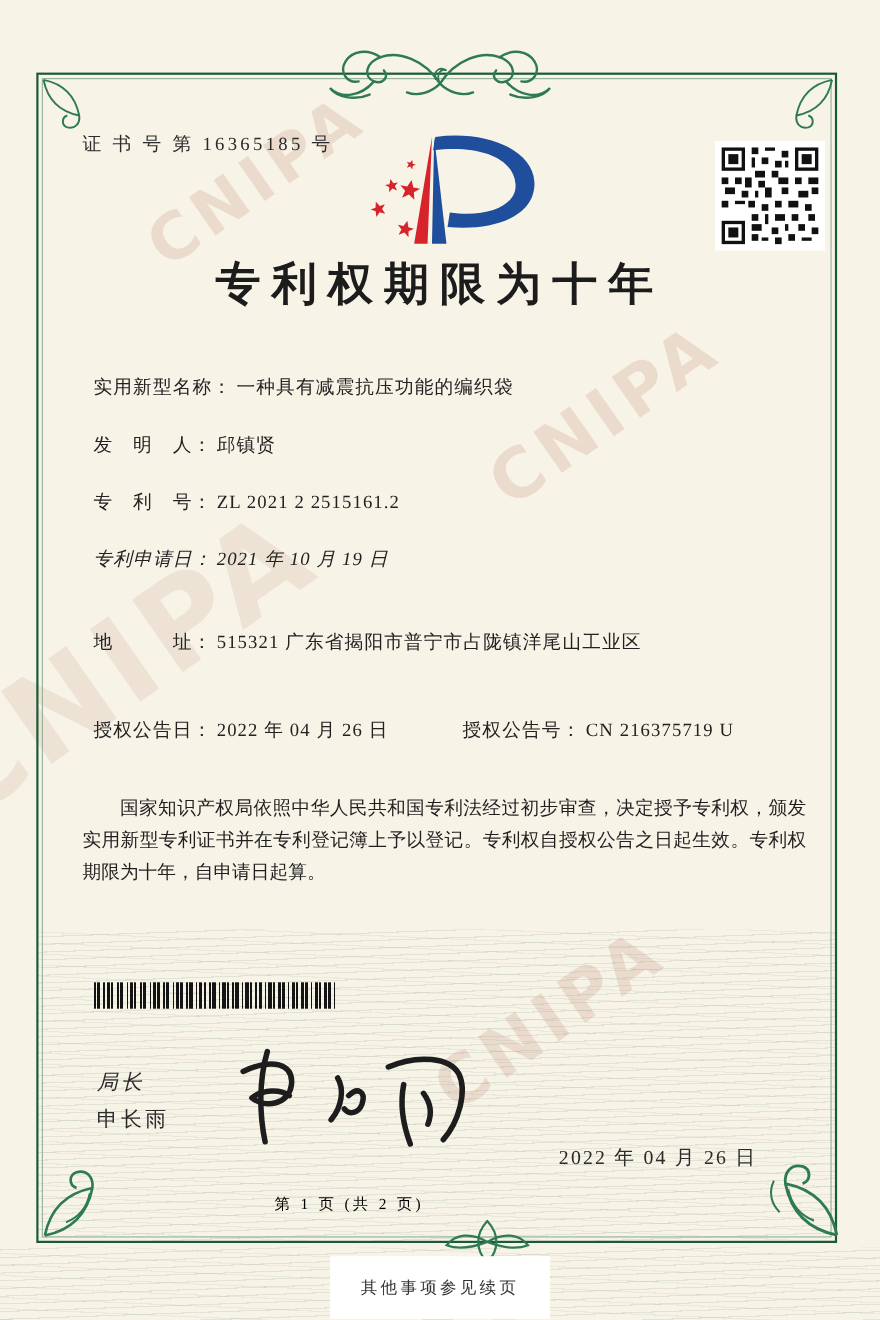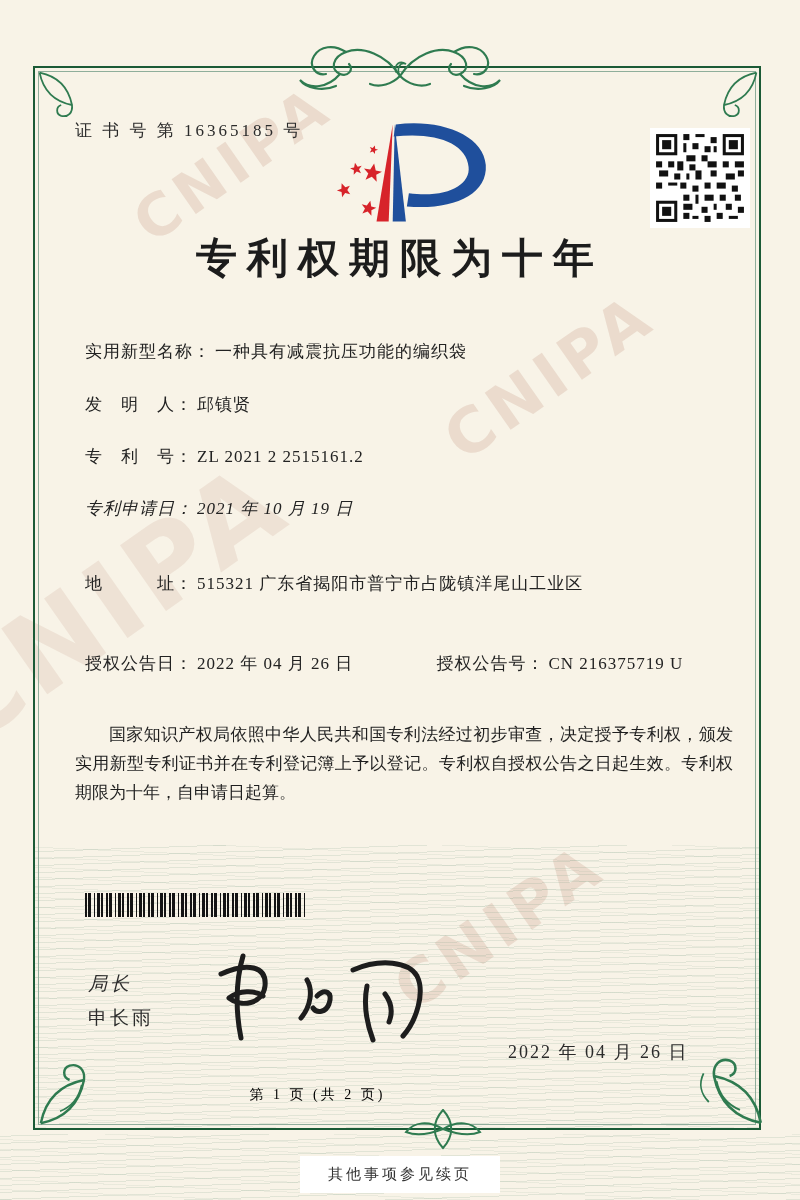--- a/index.html
+++ b/index.html
@@ -31,21 +31,21 @@
     border:1px solid #8fae9b;
   }
   .cert-no{position:absolute;left:75px;top:119px;font-size:17px;letter-spacing:3px;}
   .title{
     position:absolute;left:0;top:231px;width:800px;text-align:center;
     font-size:41px;font-weight:bold;letter-spacing:10px;color:#1c1c1c;
   }
   .row{position:absolute;left:85px;font-size:17px;letter-spacing:1px;white-space:nowrap;}
   .row .lbl{color:#222;}
   .row .val{margin-left:4px;color:#222;}
-  .row .pair2{margin-left:78px;}
+  .row .pair2{margin-left:62px;}
   .paras{
     position:absolute;left:75px;top:720px;width:658px;
     font-size:17px;line-height:29px;text-align:justify;color:#1f1f1f;
   }
   .paras p{margin:0;text-indent:2em;}
   .barcode{
     position:absolute;left:85px;top:893px;width:222px;height:24px;
     background:
       repeating-linear-gradient(90deg,
         #141414 0 2px, transparent 2px 3px,
@@ -54,22 +54,22 @@
         #141414 12px 15px, transparent 15px 16px,
         #141414 16px 18px, transparent 18px 21px);
   }
   .comm-title{position:absolute;left:88px;top:971px;font-size:19px;letter-spacing:3px;font-style:italic;}
   .comm-name{position:absolute;left:88px;top:1005px;font-size:19px;letter-spacing:3px;}
   .sig{position:absolute;left:205px;top:938px;}
   .date{position:absolute;left:508px;top:1040px;font-size:18px;letter-spacing:2px;}
   .pageno{position:absolute;left:0;top:1086px;width:635px;text-align:center;font-size:14px;letter-spacing:3px;color:#000000;}
   .bottom-strip{position:absolute;left:0;top:1132px;width:800px;height:68px;text-align:center;}
   .cont-box{
-    display:inline-block;margin-top:24px;background:#ffffff;
-    padding:9px 28px;font-size:15px;letter-spacing:3px;color:#333;
+    display:inline-block;margin-top:10px;background:#ffffff;
+    padding:19px 28px;font-size:15px;letter-spacing:3px;color:#333;
   }
   .orn{position:absolute;pointer-events:none;}
   svg{display:block;}
 </style>
 </head>
 <body>
 
 <div class="page">
 
   <div class="wm" style="left:120px;top:130px;font-size:58px;">CNIPA</div>

